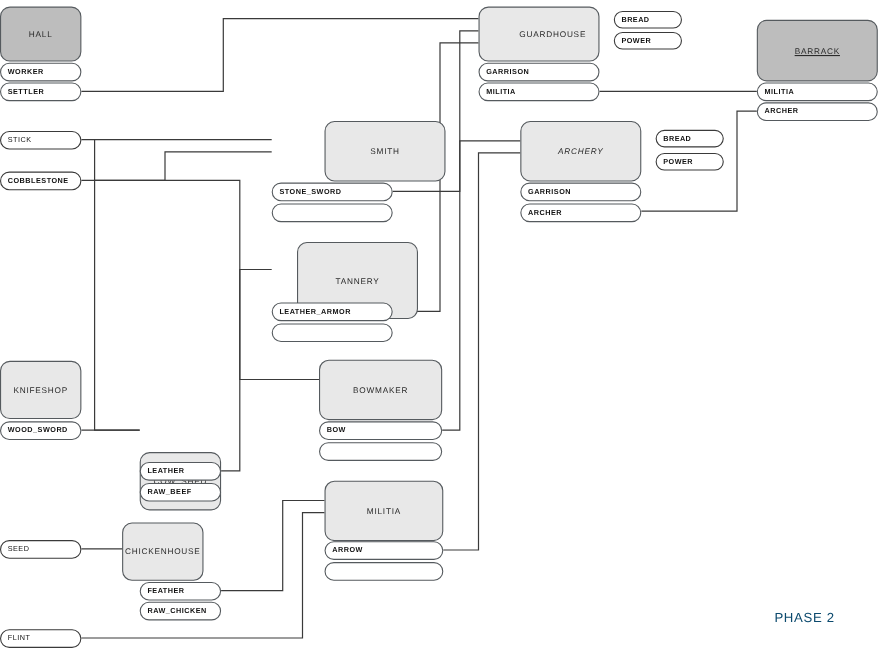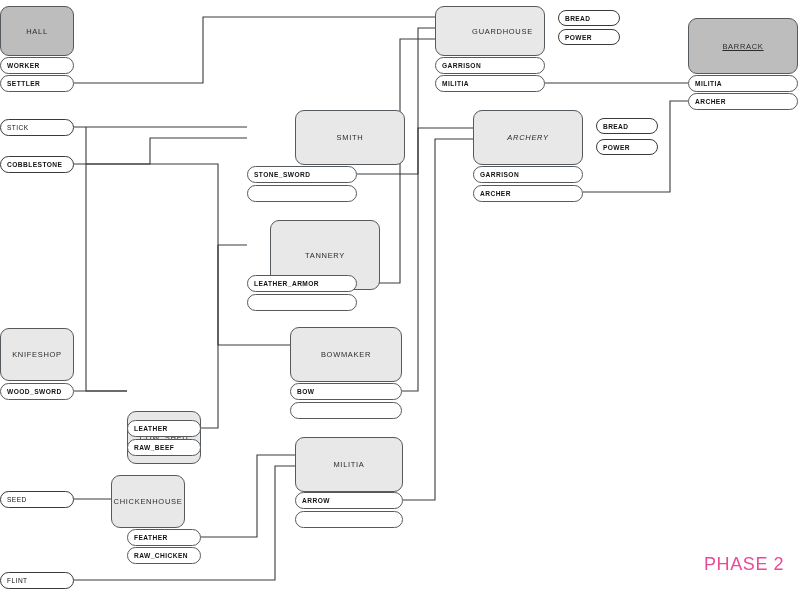--- a/index.html
+++ b/index.html
@@ -96,22 +96,22 @@
     padding-left:6px;
     font-size:6.6px;
     letter-spacing:.4px;
     font-weight:bold;
     color:#111;
     z-index:4;
     white-space:nowrap;
   }
   .phase-label{
     position:absolute;
-    font-size:18px;
-    color:#ec4899;
+    font-size:12px;
+    color:#0c4a6e;
     letter-spacing:.6px;
     z-index:5;
   }
 </style>
 </head>
 <body>
 
 <div id="canvas">
 
   <svg id="wires" viewBox="0 0 800 592" width="800" height="592">

